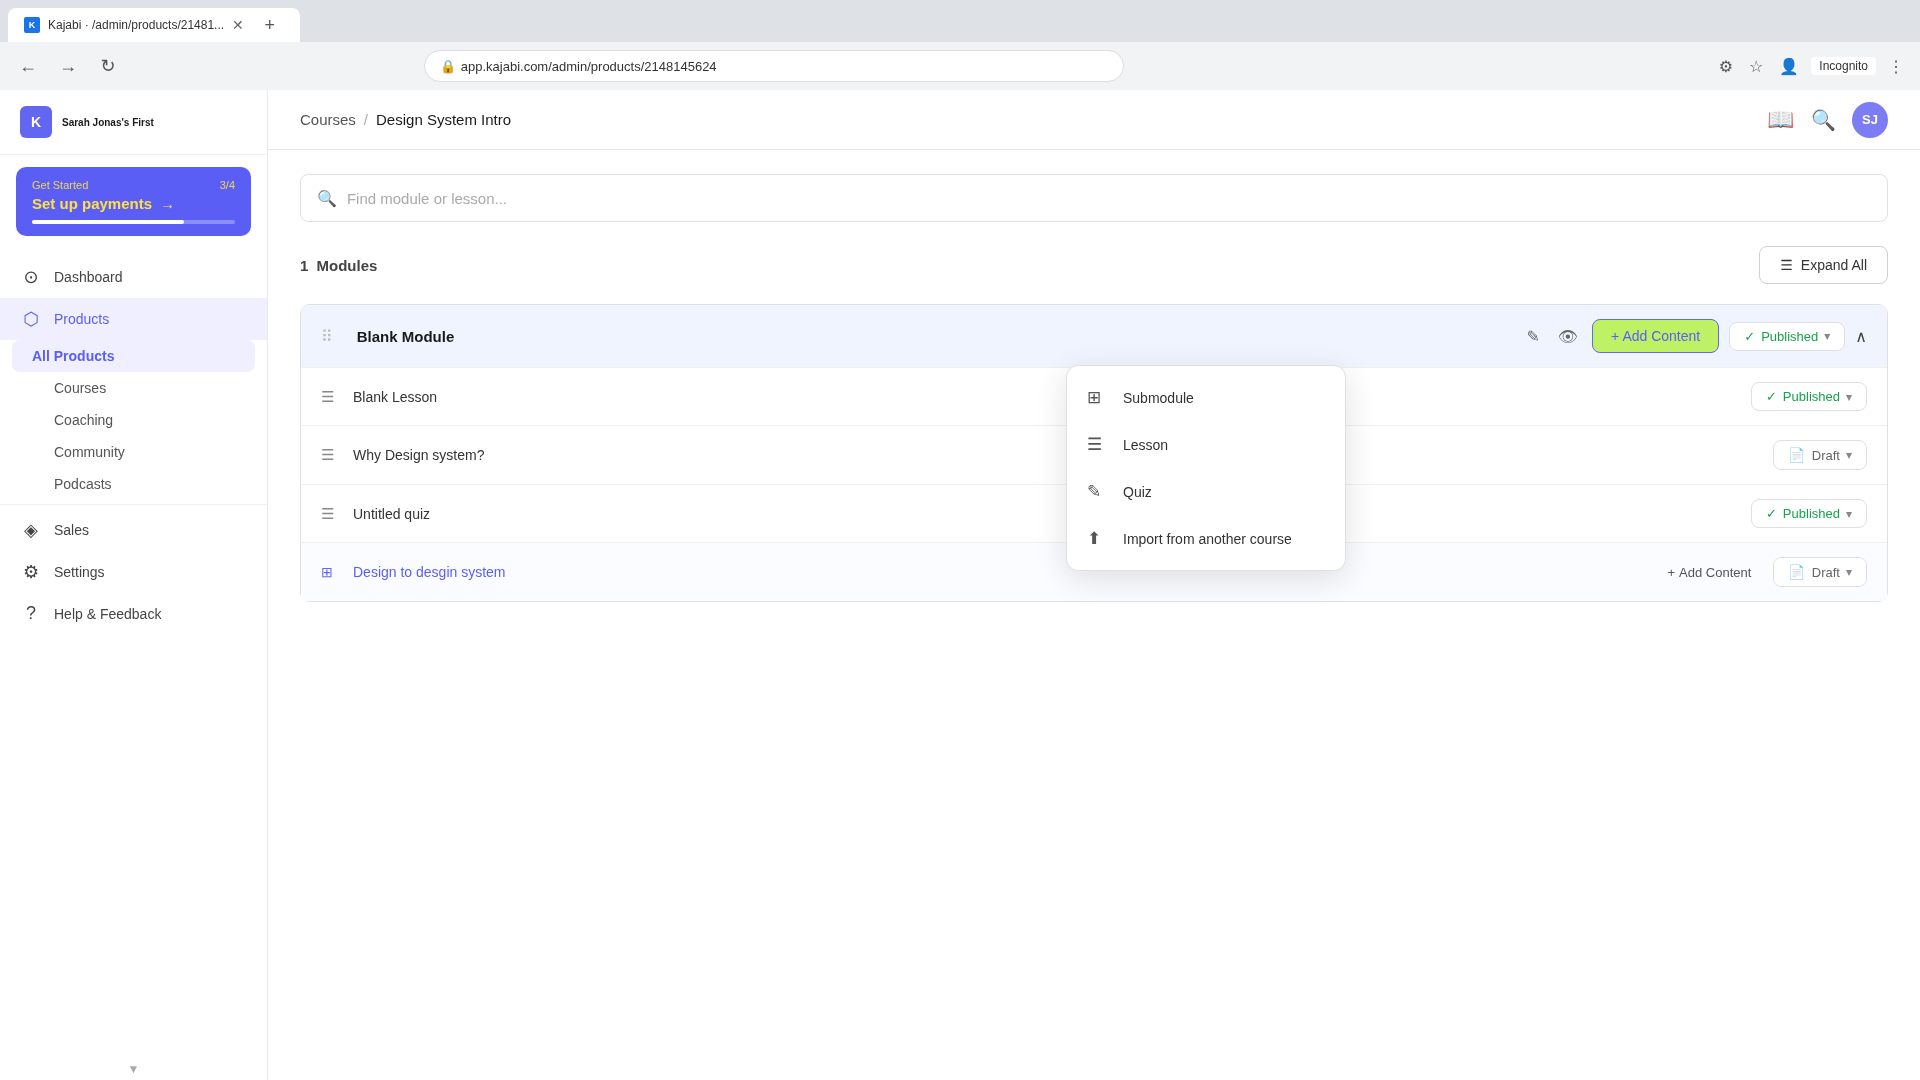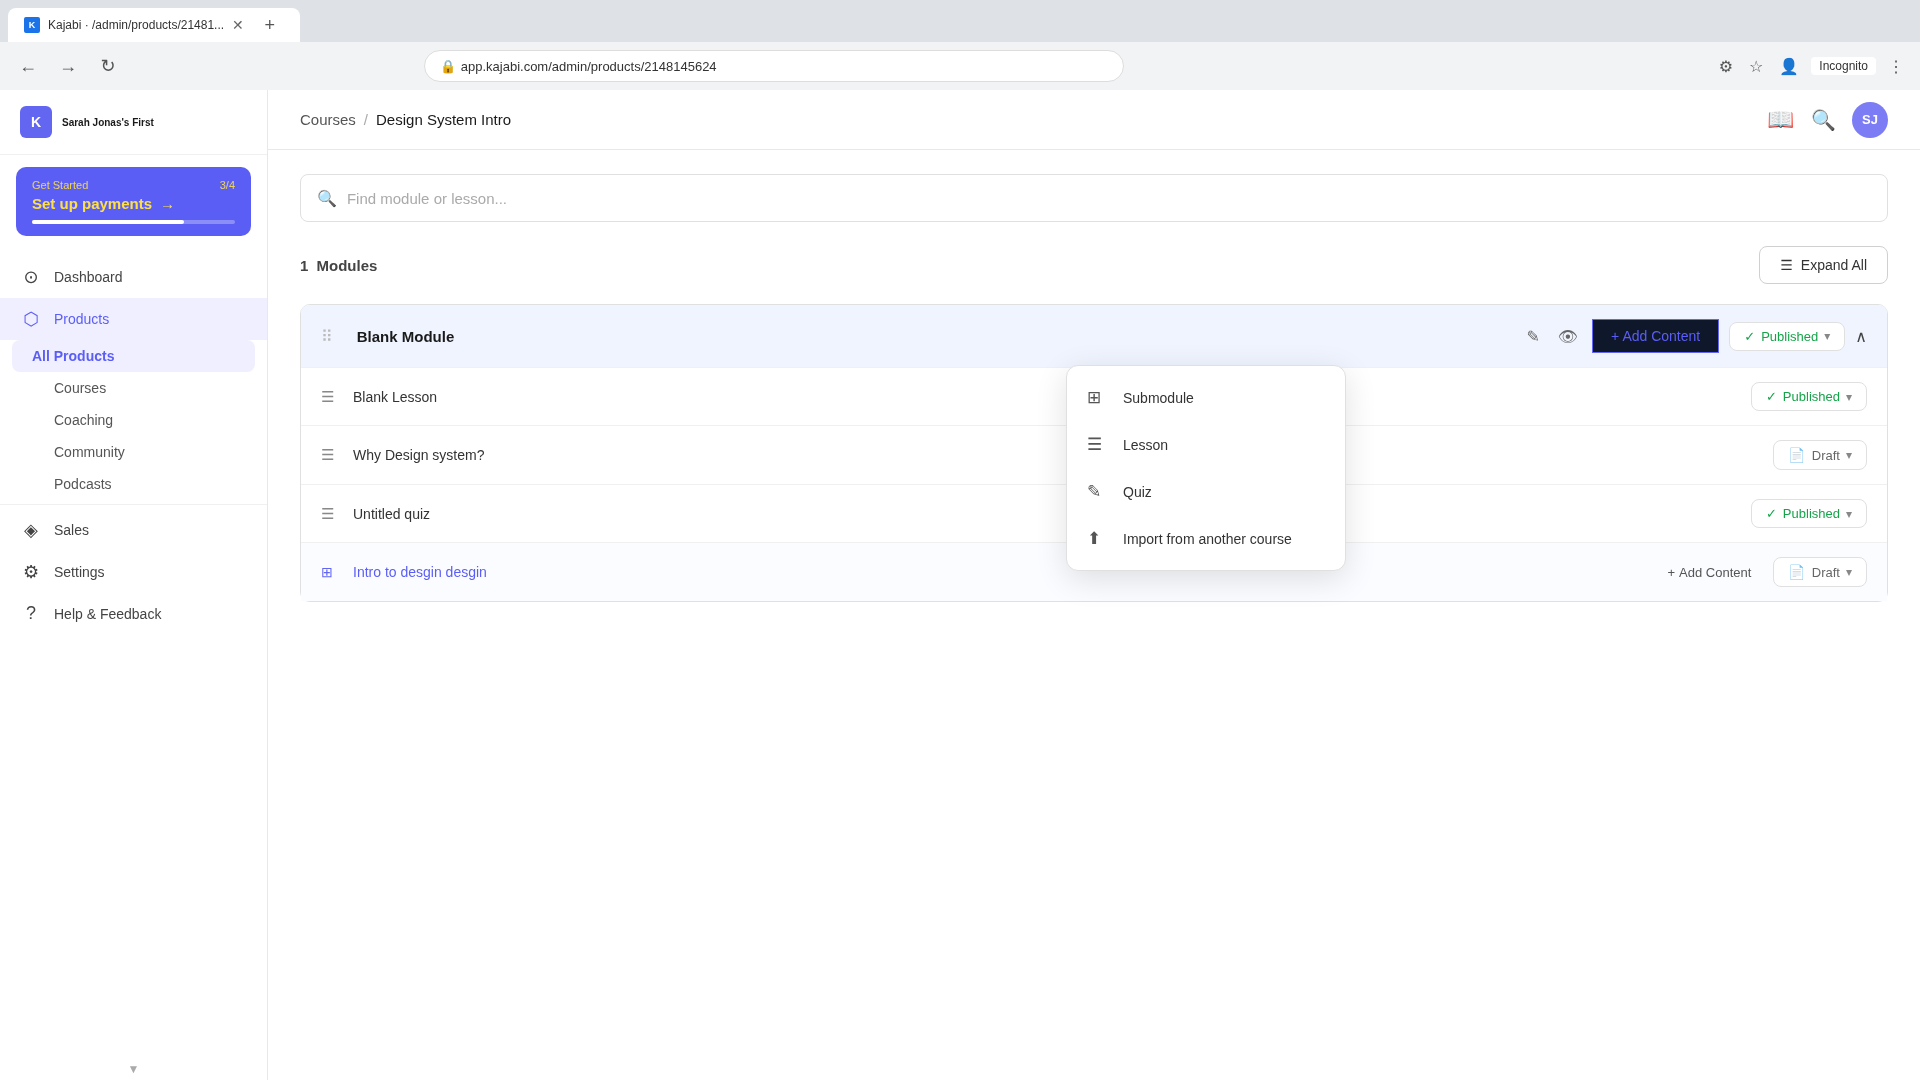--- a/index.html
+++ b/index.html
@@ -72,21 +72,21 @@
     .modules-count span { font-weight: 600; }
     .expand-all-btn { background: #fff; border: 1.5px solid #d0d0d0; border-radius: 8px; padding: 10px 20px; font-size: 14px; font-weight: 500; color: #333; cursor: pointer; display: flex; align-items: center; gap: 8px; }
 
     
     .module-card { border: 1.5px solid #e0e0e0; border-radius: 10px; overflow: visible; margin-bottom: 12px; background: #fff; }
     .module-header { display: flex; align-items: center; padding: 14px 20px; gap: 12px; background: #f0f4ff; border-radius: 8px 8px 0 0; position: relative; }
     .module-drag { color: #bbb; font-size: 16px; cursor: grab; }
     .module-name { font-size: 15px; font-weight: 600; color: #1a1a1a; flex: 1; padding-left: 12px; }
     .module-actions { display: flex; align-items: center; gap: 10px; }
     .icon-btn { background: none; border: none; cursor: pointer; color: #666; font-size: 16px; padding: 4px; border-radius: 4px; }
-    .add-content-btn { background: #0f172a; border: 1.5px solid #6366f1; border-radius: 0; padding: 8px 18px; font-size: 14px; font-weight: 500; color: #5b5ef5; cursor: pointer; display: flex; align-items: center; gap: 6px; }
+    .add-content-btn { background: #bef264; border: 1.5px solid #6366f1; border-radius: 8px; padding: 8px 18px; font-size: 14px; font-weight: 500; color: #5b5ef5; cursor: pointer; display: flex; align-items: center; gap: 6px; }
 
     .status-published { display: flex; align-items: center; gap: 6px; background: #fff; border: 1.5px solid #e0e0e0; border-radius: 8px; padding: 6px 14px; font-size: 13px; font-weight: 500; color: #16a34a; cursor: pointer; }
     .status-published .check { color: #16a34a; }
     .status-draft { display: flex; align-items: center; gap: 6px; background: #fff; border: 1.5px solid #e0e0e0; border-radius: 8px; padding: 6px 14px; font-size: 13px; font-weight: 500; color: #666; cursor: pointer; }
     .chevron-down { color: #888; font-size: 12px; }
     .chevron-up { color: #444; font-size: 16px; cursor: pointer; }
 
     
     .lesson-row { display: flex; align-items: center; padding: 14px 20px; border-top: 1px solid #f0f0f0; gap: 12px; }
     .lesson-icon { color: #888; font-size: 15px; width: 20px; }
@@ -314,21 +314,21 @@
             <div class="status-published">
               <span class="check">✓</span>
               <span>Published</span>
               <span class="chevron-down">▾</span>
             </div>
           </div>
         </div>
 
         <div class="submodule-row">
           <span class="submodule-icon" style="color:#6366f1;">⊞</span>
-          <span class="submodule-name">Intro to desgin desgin</span>
+          <span class="submodule-name">Design to desgin system</span>
           <div class="lesson-actions">
             <button class="submodule-add-btn">
               <span>+</span>
               <span>Add Content</span>
             </button>
             <div class="status-draft">
               <span style="font-size:14px;">📄</span>
               <span>Draft</span>
               <span class="chevron-down">▾</span>
             </div>

